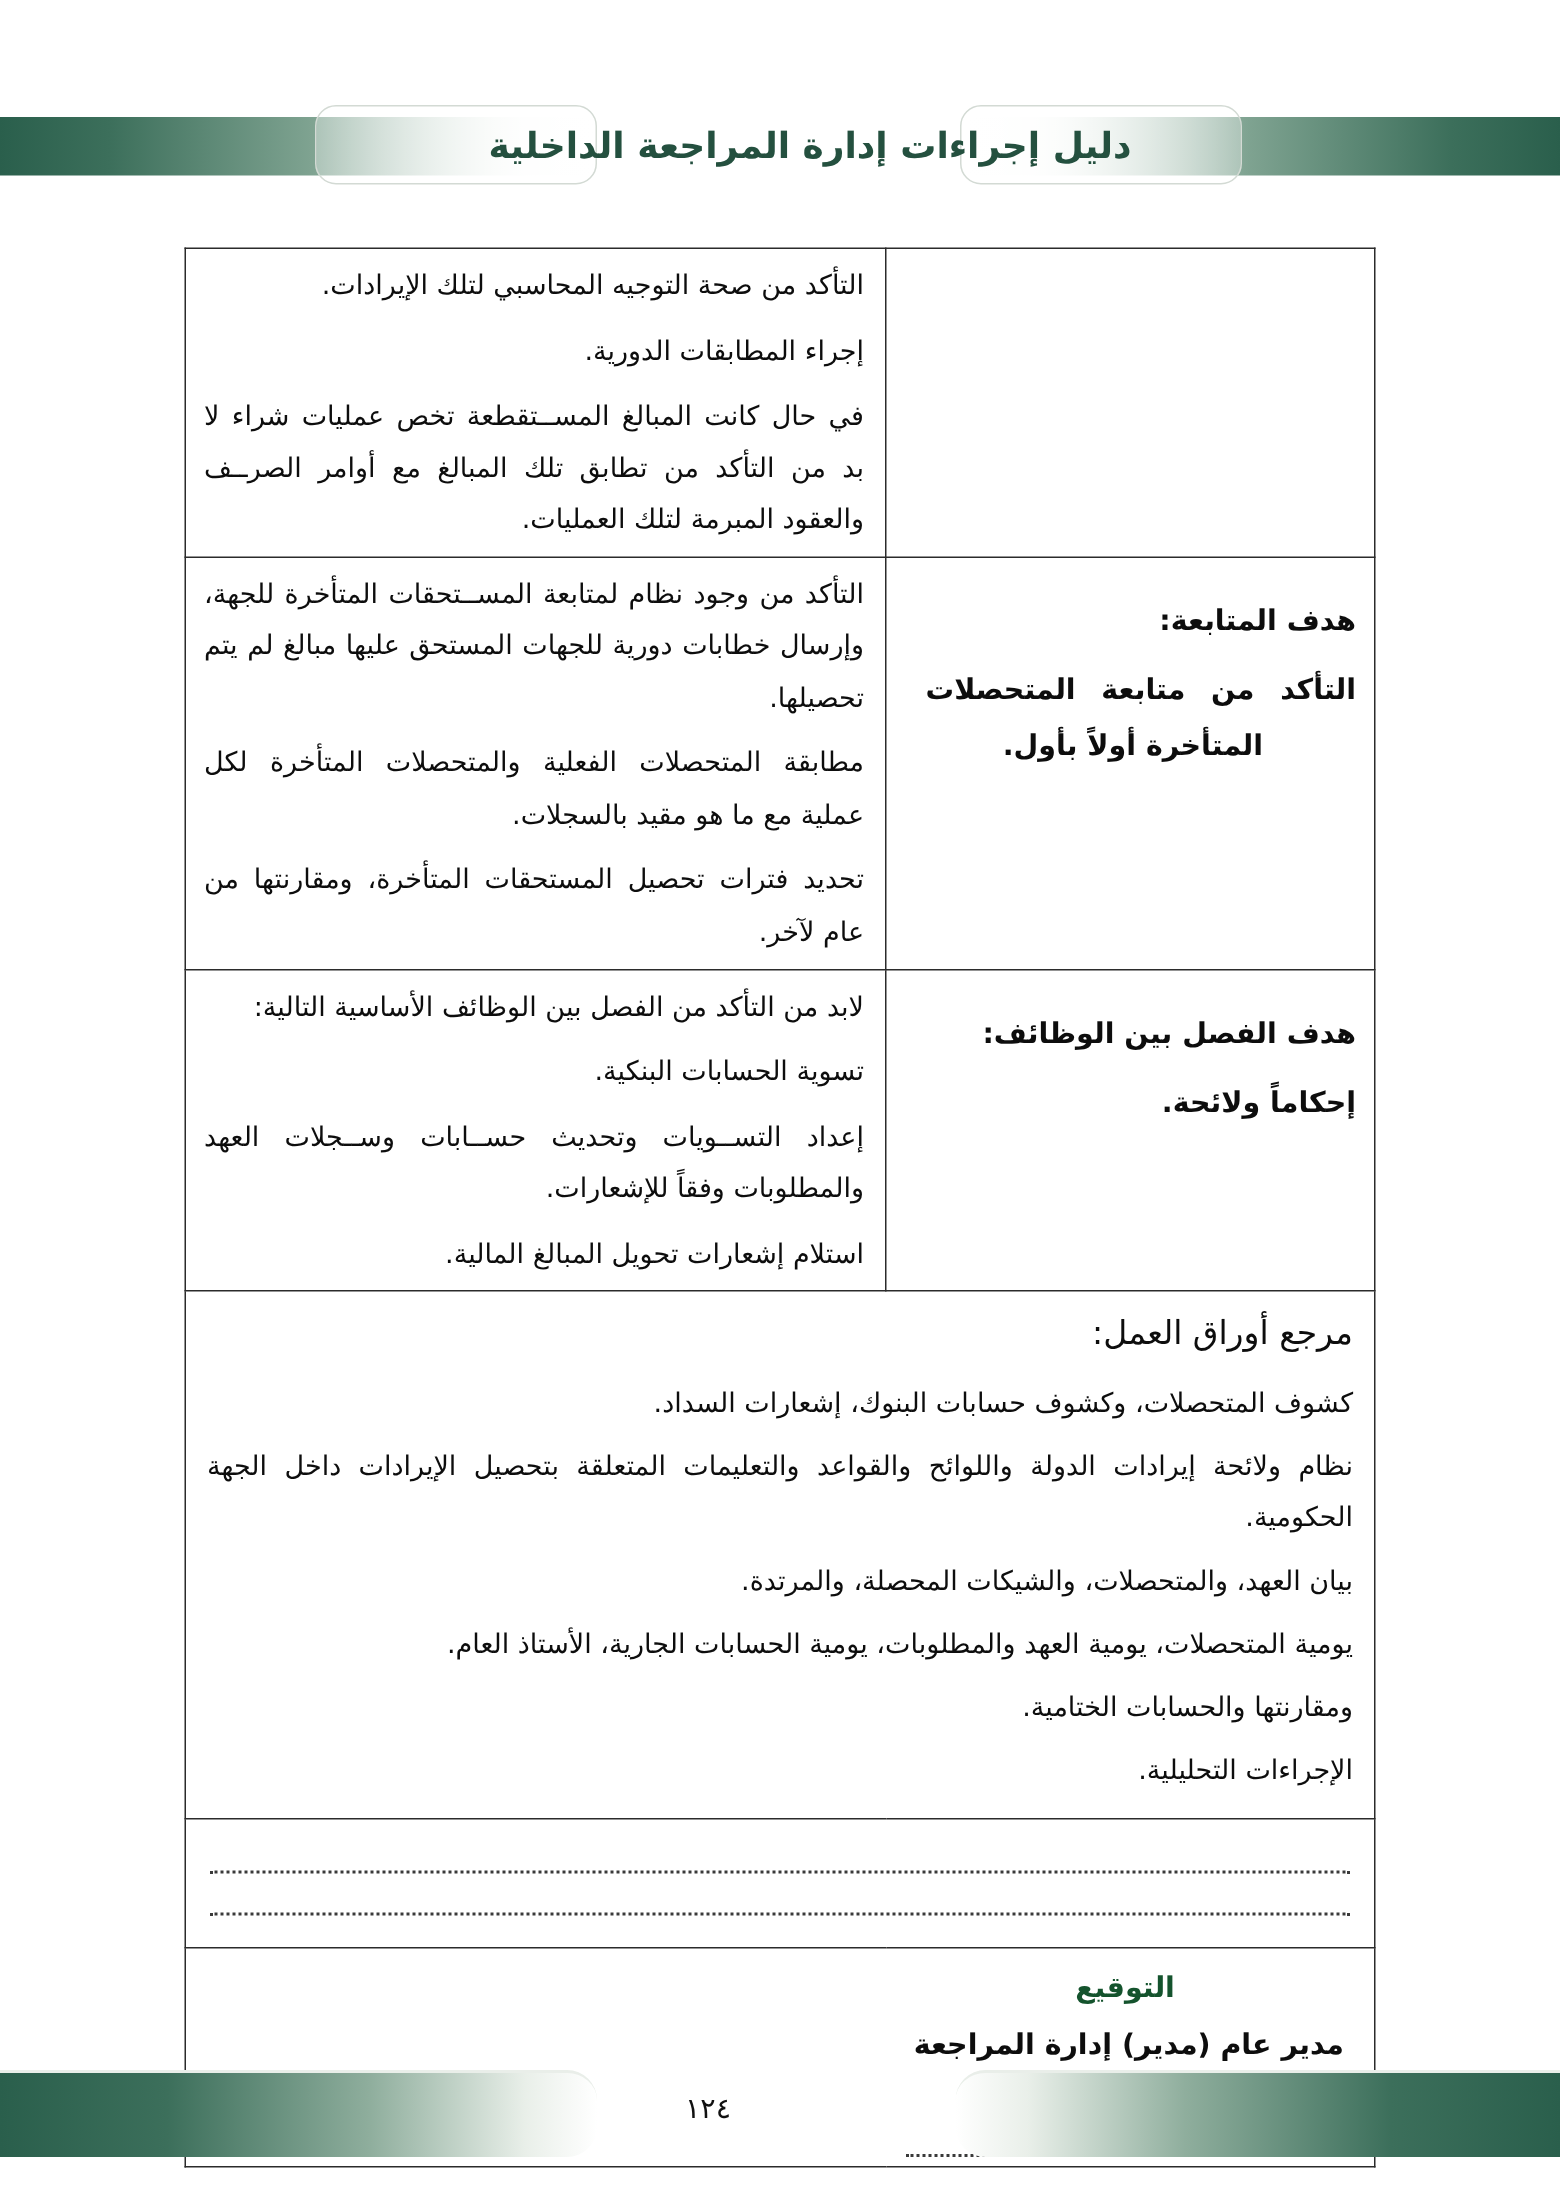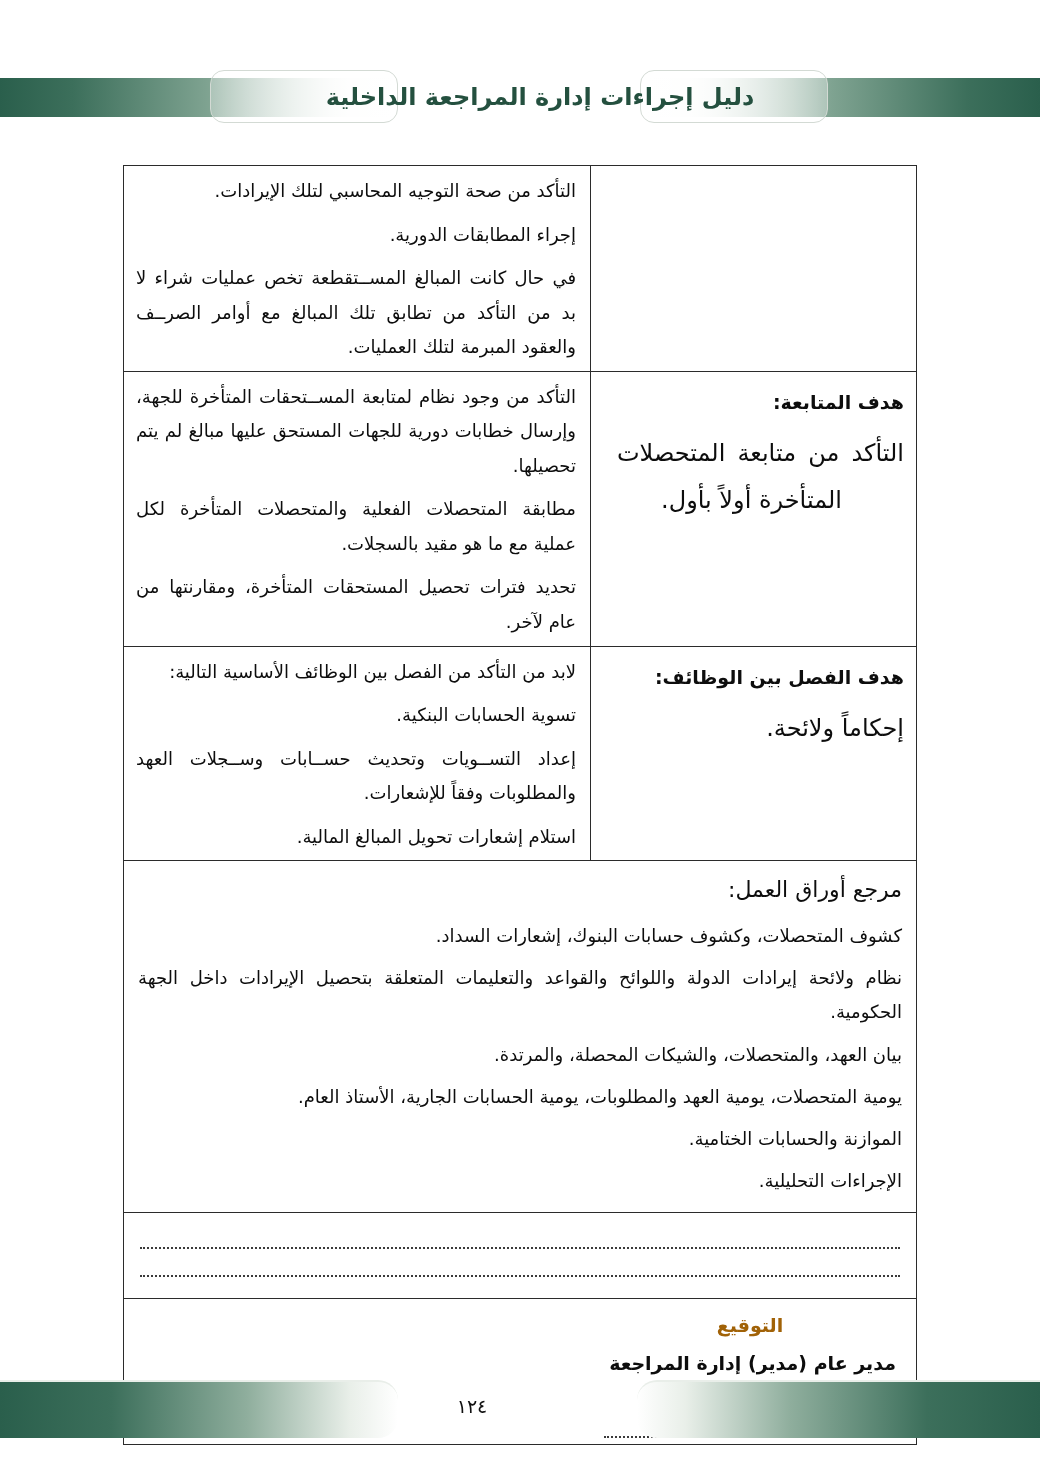--- a/index.html
+++ b/index.html
@@ -38,40 +38,40 @@
   table.audit, table.audit td { border:1.5px solid #2b2b2b; }
   table.audit td { vertical-align:top; overflow:hidden; }
   col.c-label  { width:326px; }
   col.c-body   { width:467px; }
 
   td.cell { padding:8px 14px 6px 12px; }
   .cell p { font-size:18px; line-height:1.92; color:#0d0d0d; text-align:justify; margin:0 0 9px; }
   .cell p:last-child { margin-bottom:0; }
 
   td.label { padding:8px 12px 6px 10px; }
-  .label .lbl-title { font-size:19px; font-weight:bold; color:#0d0d0d; line-height:1.9; margin:4px 0 10px; }
-  .label .lbl-body  { font-size:24px; font-weight:normal; color:#0d0d0d; line-height:1.95;
+  .label .lbl-title { font-size:19px; font-weight:bold; color:#0d0d0d; line-height:1.9; margin:16px 0 10px; }
+  .label .lbl-body  { font-size:19px; font-weight:bold; color:#0d0d0d; line-height:1.95;
                       padding-right:62px; text-indent:-62px; padding-left:16px; text-align:justify; }
 
   tr.r1 td { height:186px; }
   tr.r2 td { height:246px; }
   tr.r3 td { height:186px; }
   tr.r4 td { height:314px; }
   tr.r5 td { height:86px; }
   tr.r6 td { height:100px; }
 
   td.wide { padding:8px 14px 6px 14px; }
   .ws-title { font-size:22px; font-weight:normal; color:#0d0d0d; line-height:1.9; margin:0 0 8px; }
   .ws-item  { font-size:18px; line-height:1.9; color:#0d0d0d; text-align:justify; margin:0 0 8px; }
 
   .dotted-line { border-bottom:2px dotted #3a3a3a; height:0; margin:26px 2px 0; }
   .comment-title { font-size:19px; font-weight:bold; color:#0d0d0d; line-height:1.5; margin:2px 0 0; }
 
   .sign-block { width:292px; margin-left:auto; margin-right:6px; margin-top:2px; }
-  .sign-title { font-size:19px; font-weight:bold; text-align:center; line-height:1.7; color:#a16207; }
+  .sign-title { font-size:19px; font-weight:bold; text-align:center; line-height:1.7; color:#14532d; }
   .sign-role  { font-size:19px; font-weight:bold; line-height:1.8; margin-top:4px; color:#0d0d0d; }
   .sign-dots  { border-bottom:2px dotted #3a3a3a; height:0; margin-top:22px; }
 
   
   .foot-bar {
     position:absolute; top:1380px; height:58px;
   }
   .foot-bar.left {
     left:0; width:398px;
     background:linear-gradient(90deg,#2a5f4c 0%,#3c6f5b 28%,#8fae9d 62%,#e9efe9 88%,#ffffff 100%);
@@ -141,21 +141,21 @@
       </td>
     </tr>
 
     <tr class="r4">
       <td class="wide" colspan="2">
         <p class="ws-title">مرجع أوراق العمل:</p>
         <p class="ws-item">كشوف المتحصلات، وكشوف حسابات البنوك، إشعارات السداد.</p>
         <p class="ws-item">نظام ولائحة إيرادات الدولة واللوائح والقواعد والتعليمات المتعلقة بتحصيل الإيرادات داخل الجهة الحكومية.</p>
         <p class="ws-item">بيان العهد، والمتحصلات، والشيكات المحصلة، والمرتدة.</p>
         <p class="ws-item">يومية المتحصلات، يومية العهد والمطلوبات، يومية الحسابات الجارية، الأستاذ العام.</p>
-        <p class="ws-item">الموازنة والحسابات الختامية.</p>
+        <p class="ws-item">ومقارنتها والحسابات الختامية.</p>
         <p class="ws-item">الإجراءات التحليلية.</p>
       </td>
     </tr>
 
     <tr class="r5">
       <td class="wide" colspan="2">
         <div class="dotted-line"></div>
         <div class="dotted-line"></div>
       </td>
     </tr>

